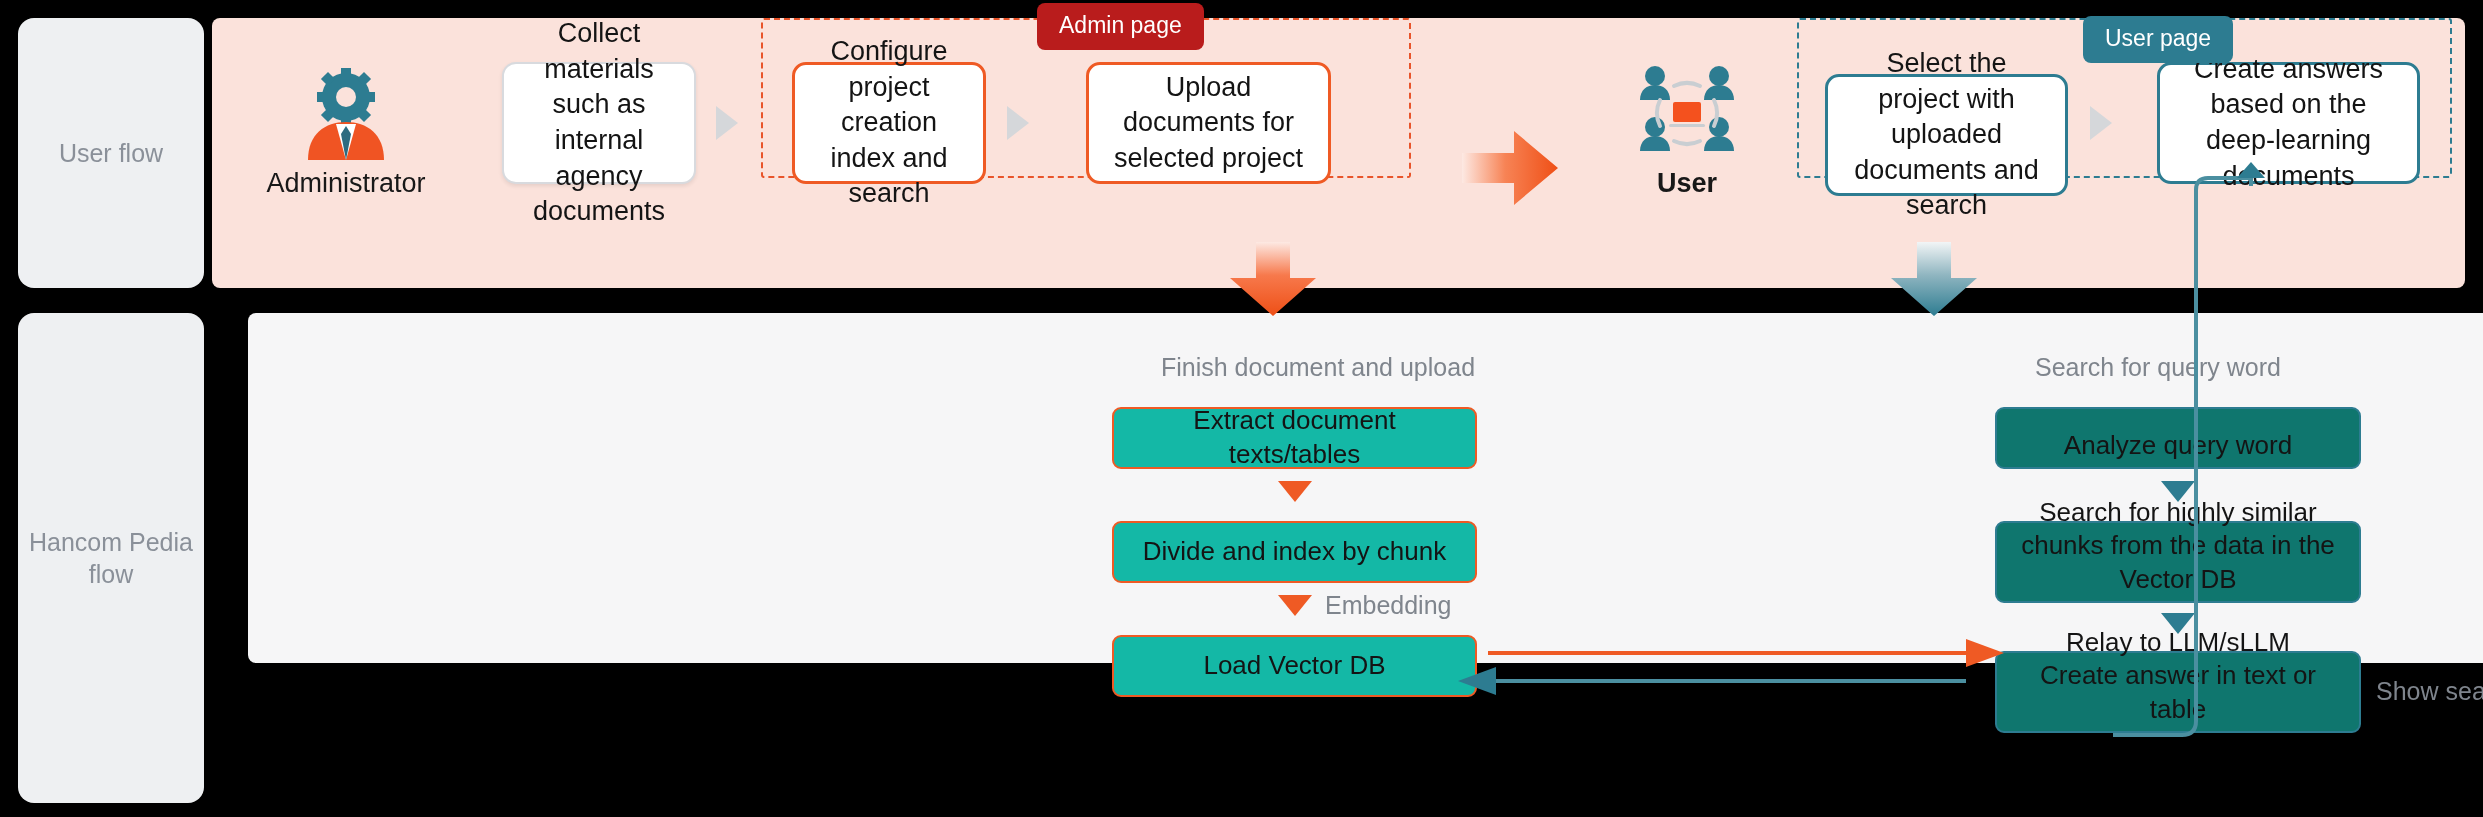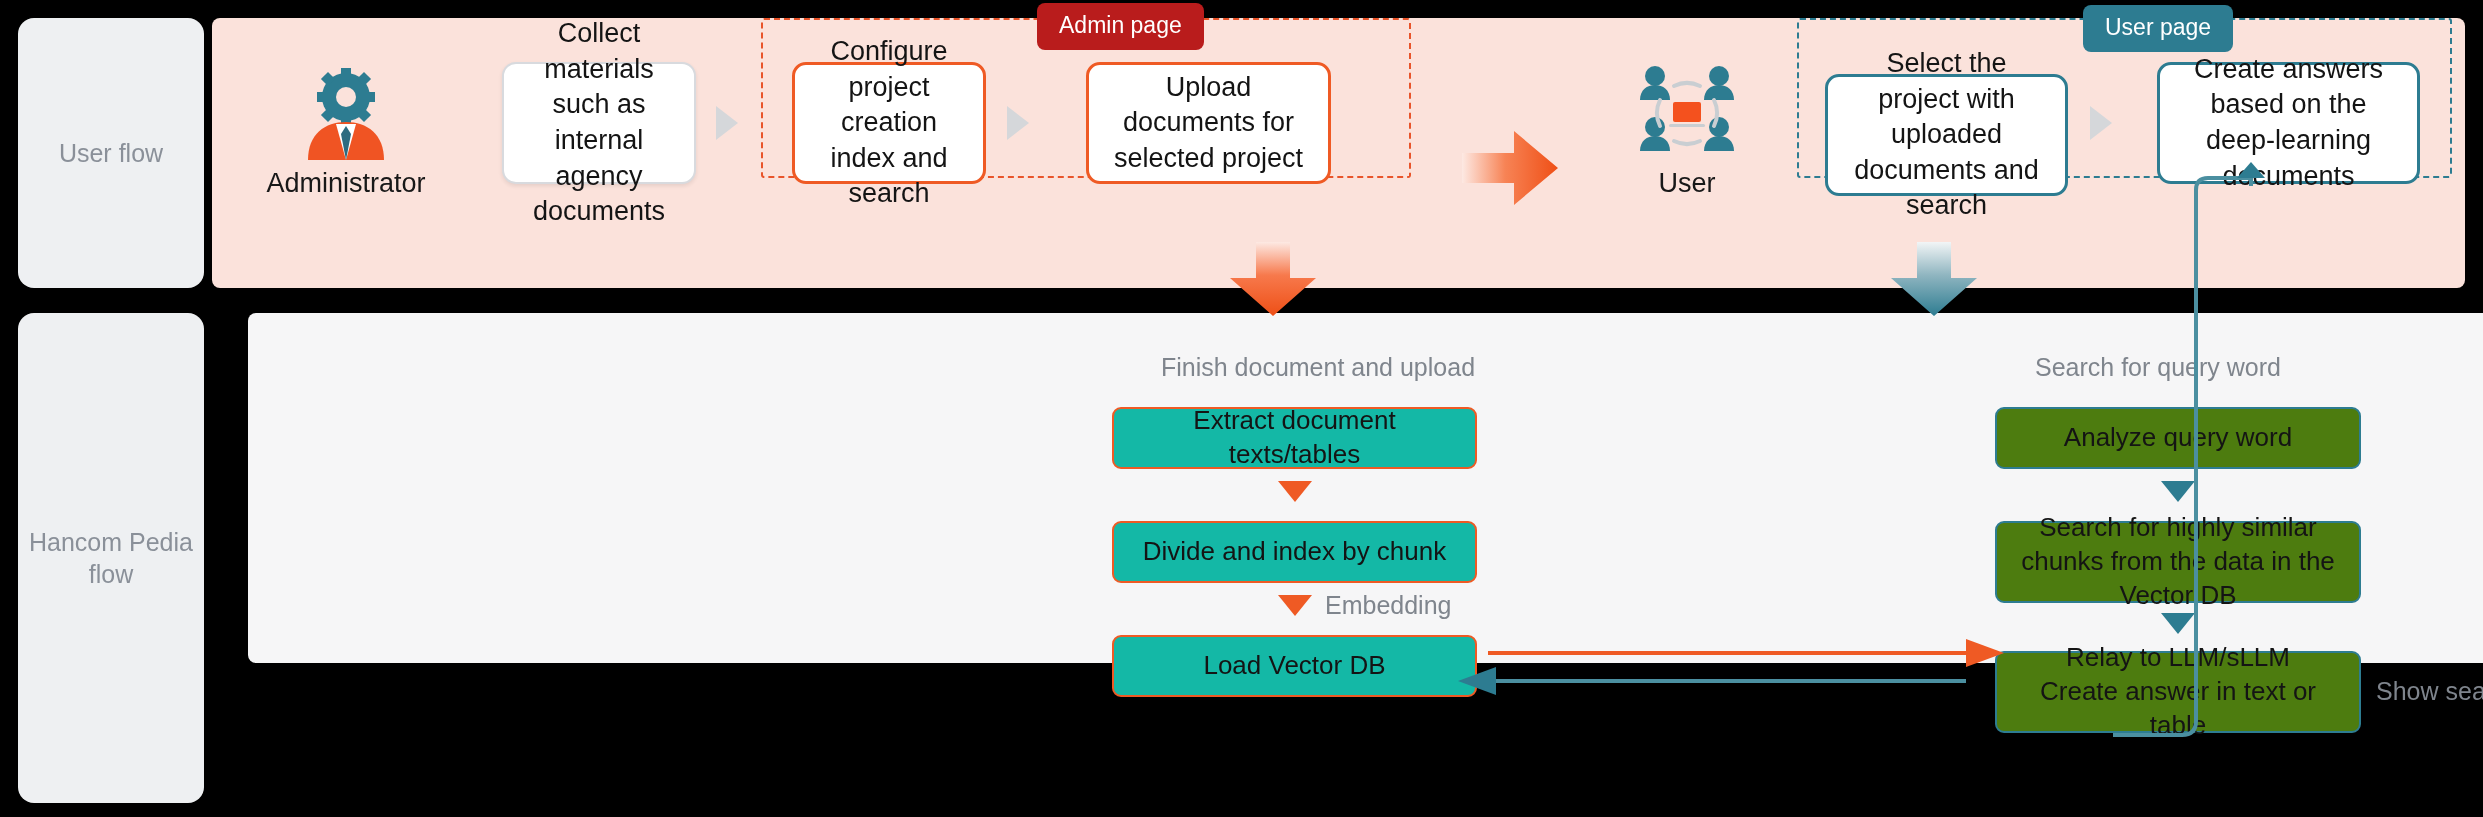--- a/index.html
+++ b/index.html
@@ -148,21 +148,21 @@
     display: flex;
     align-items: center;
     justify-content: center;
     text-align: center;
     font-size: 26px;
     line-height: 1.3;
     color: #141414;
     padding: 4px 14px;
   }
   .step.orange { background: #14b8a6; border: 2px solid #ef5a24; }
-  .step.teal   { background: #4d7c0f; border: 2px solid #2d7c91; }
+  .step.teal   { background: #0f766e; border: 2px solid #2d7c91; align-items: flex-end; }
 
   
   .tri-down {
     position: absolute;
     width: 0; height: 0;
     border-left: 17px solid transparent;
     border-right: 17px solid transparent;
   }
   .tri-down.orange { border-top: 21px solid #ef5a24; }
   .tri-down.teal   { border-top: 21px solid #2d7c91; }
@@ -248,21 +248,21 @@
         </linearGradient>
         <linearGradient id="gradRight2" x1="0" y1="0" x2="1" y2="0">
           <stop offset="0%" stop-color="#fde9e3"></stop>
           <stop offset="45%" stop-color="#f78355"></stop>
           <stop offset="100%" stop-color="#ef4f16"></stop>
         </linearGradient>
       </defs>
       <path d="M0 25 L52 25 L52 3 L96 40 L52 77 L52 55 L0 55 Z" fill="url(#gradRight2)"></path>
     </svg>
 
-    <div class="persona" style="left:1380px; top:46px;">
+    <div class="persona" style="left:1380px; top:46px;font-weight:bold;">
       <svg class="glyph" width="98" height="96" viewBox="0 0 98 96">
         <g fill="#2d7c91">
 
           <circle cx="17" cy="12" r="10"></circle>
           <path d="M2 36 C2 26 9 21 17 21 C25 21 32 26 32 36 Z"></path>
 
           <circle cx="81" cy="12" r="10"></circle>
           <path d="M66 36 C66 26 73 21 81 21 C89 21 96 26 96 36 Z"></path>
 
           <circle cx="17" cy="63" r="10"></circle>
@@ -291,21 +291,21 @@
 
     <div class="tri-right-gray" style="left:1878px; top:88px;"></div>
 
     <div class="card teal" style="left:1945px; top:44px; width:263px; height:122px;">
       <span>Create answers based on the deep-learning documents</span>
     </div>
   </div>
 
   <div class="group-badge orange" style="left:1037px; top:3px;">Admin page</div>
 
-  <div class="group-badge teal" style="left:2083px; top:5px;text-align:right;">User page</div>
+  <div class="group-badge teal" style="left:2083px; top:16px;text-align:right;">User page</div>
 
   <svg class="big-arrow-down" style="left:1228px; top:242px;" width="90" height="74" viewBox="0 0 90 74">
     <defs>
       <linearGradient id="gradDownO" x1="0" y1="0" x2="0" y2="1">
         <stop offset="0%" stop-color="#fde9e3"></stop>
         <stop offset="45%" stop-color="#f7794c"></stop>
         <stop offset="100%" stop-color="#ee4f16"></stop>
       </linearGradient>
     </defs>
     <path d="M28 0 L62 0 L62 36 L88 36 L45 74 L2 36 L28 36 Z" fill="url(#gradDownO)"></path>

